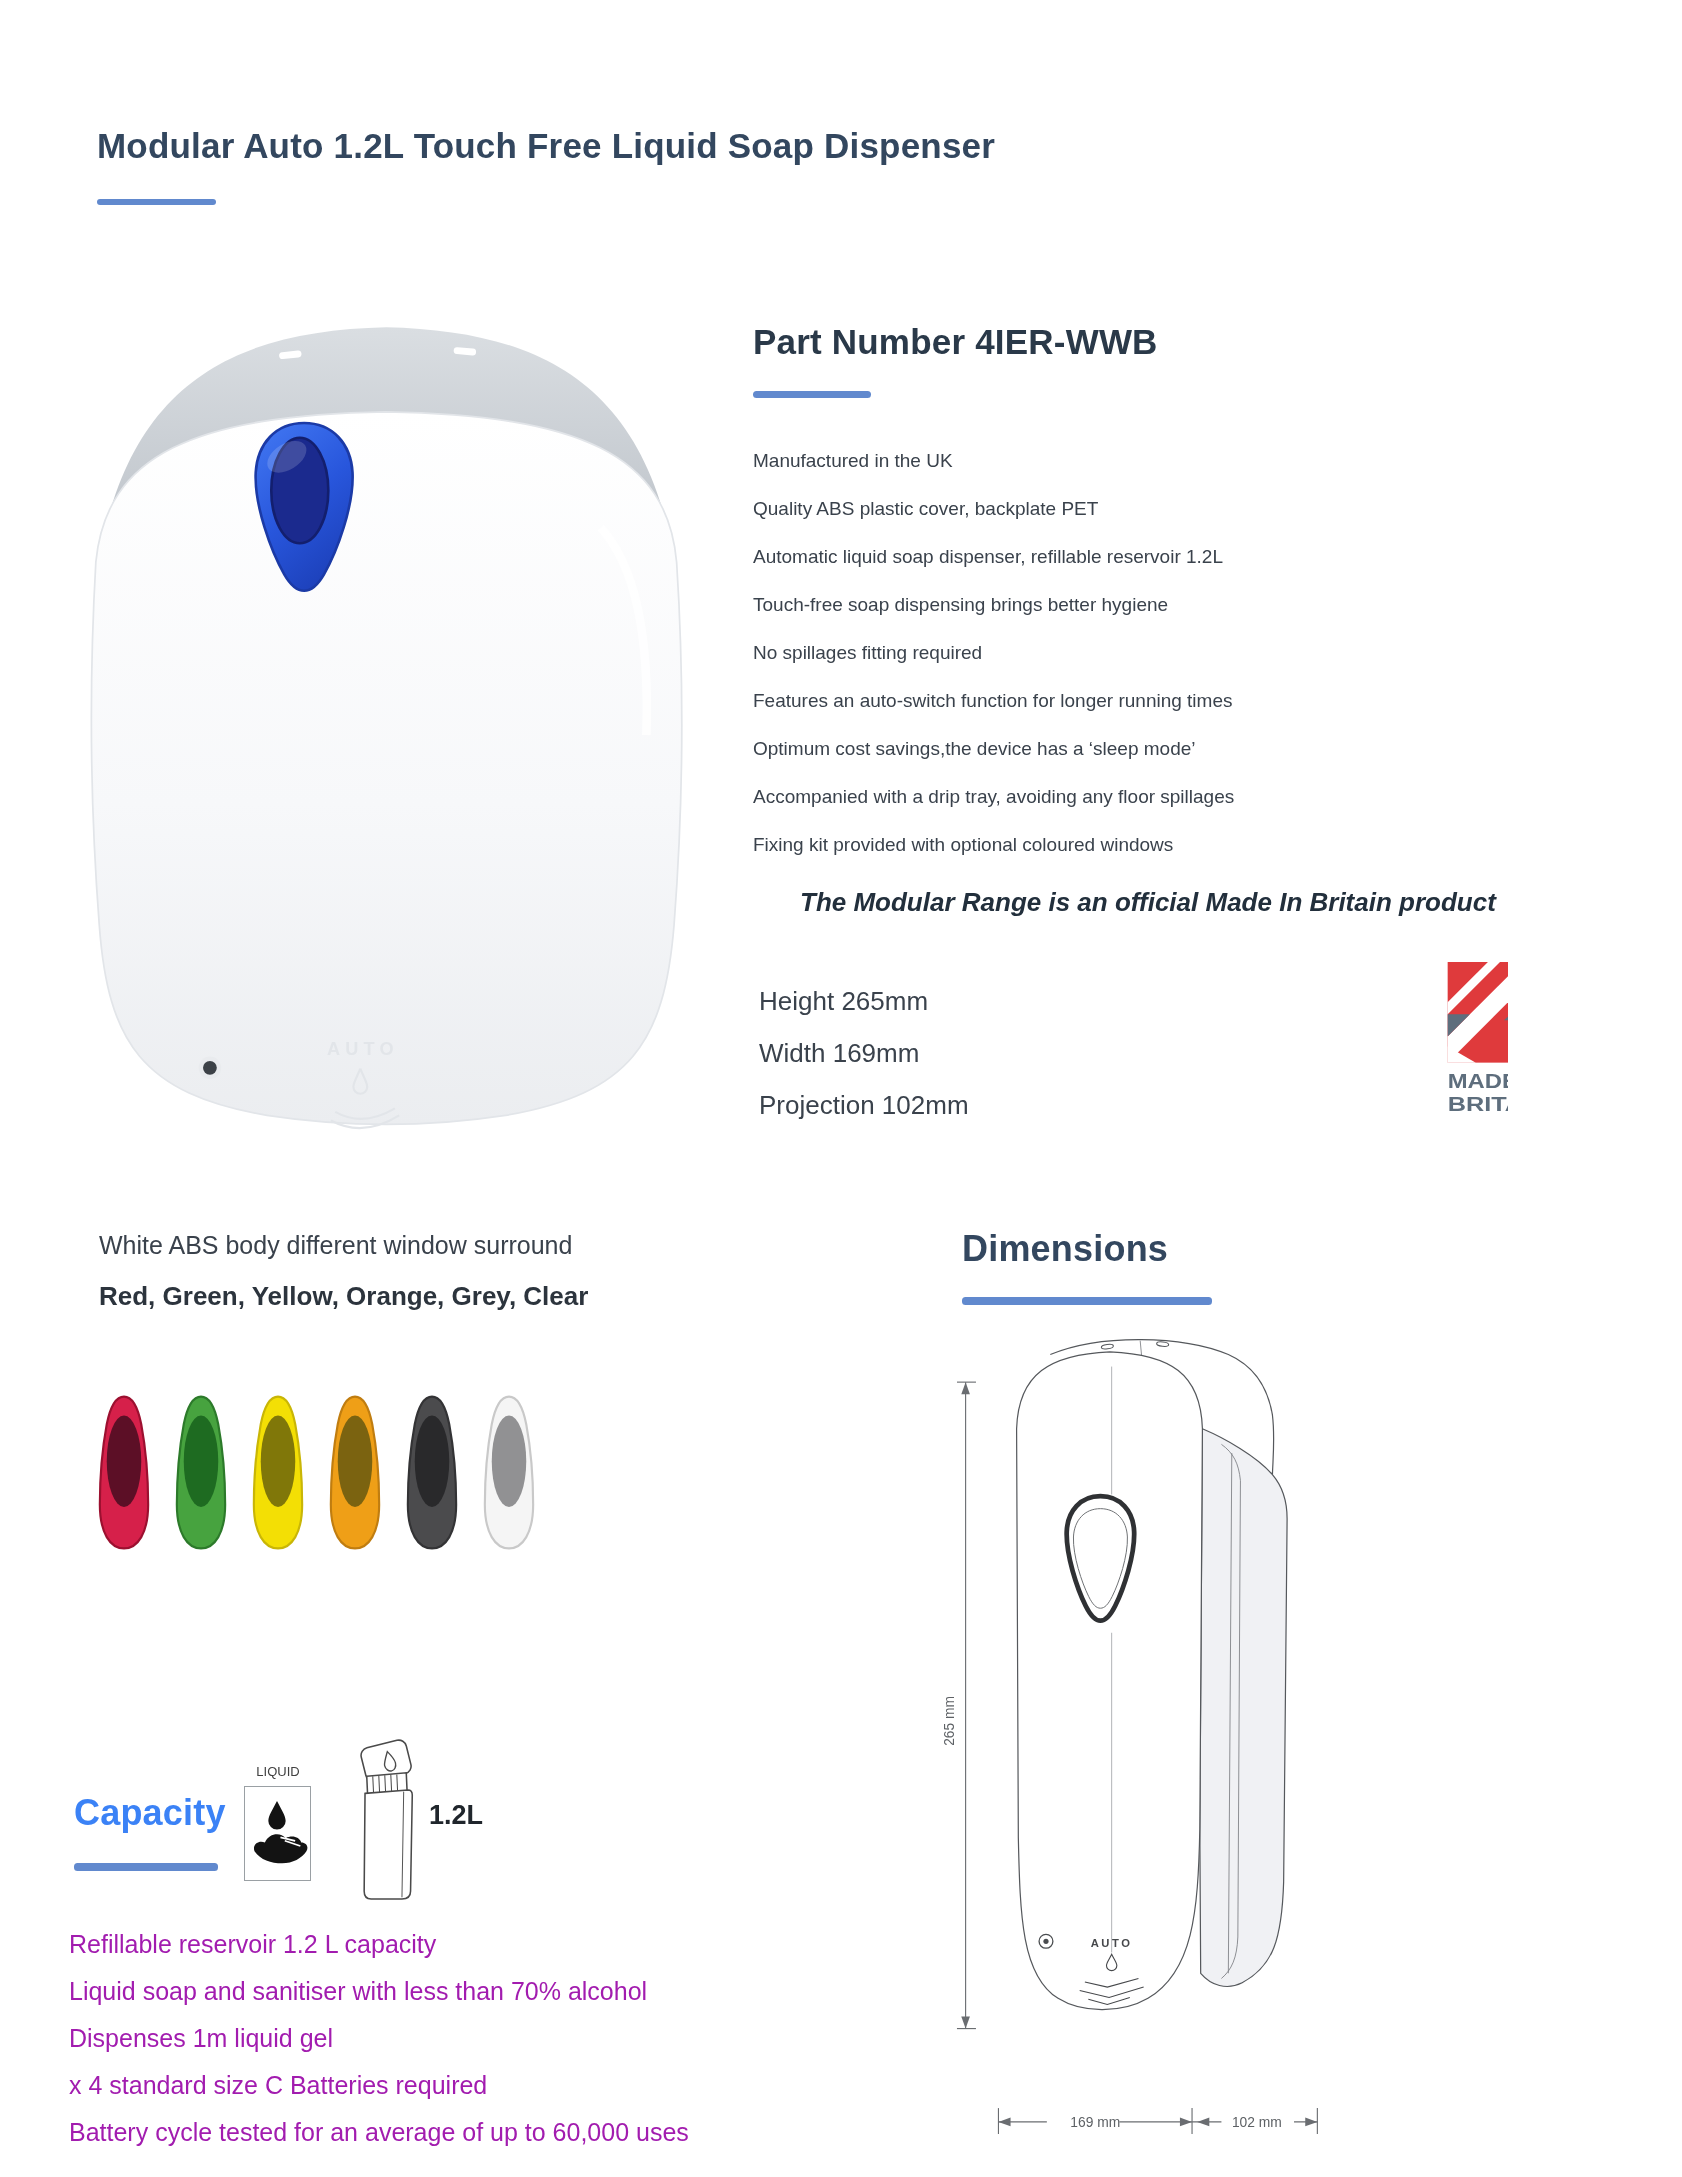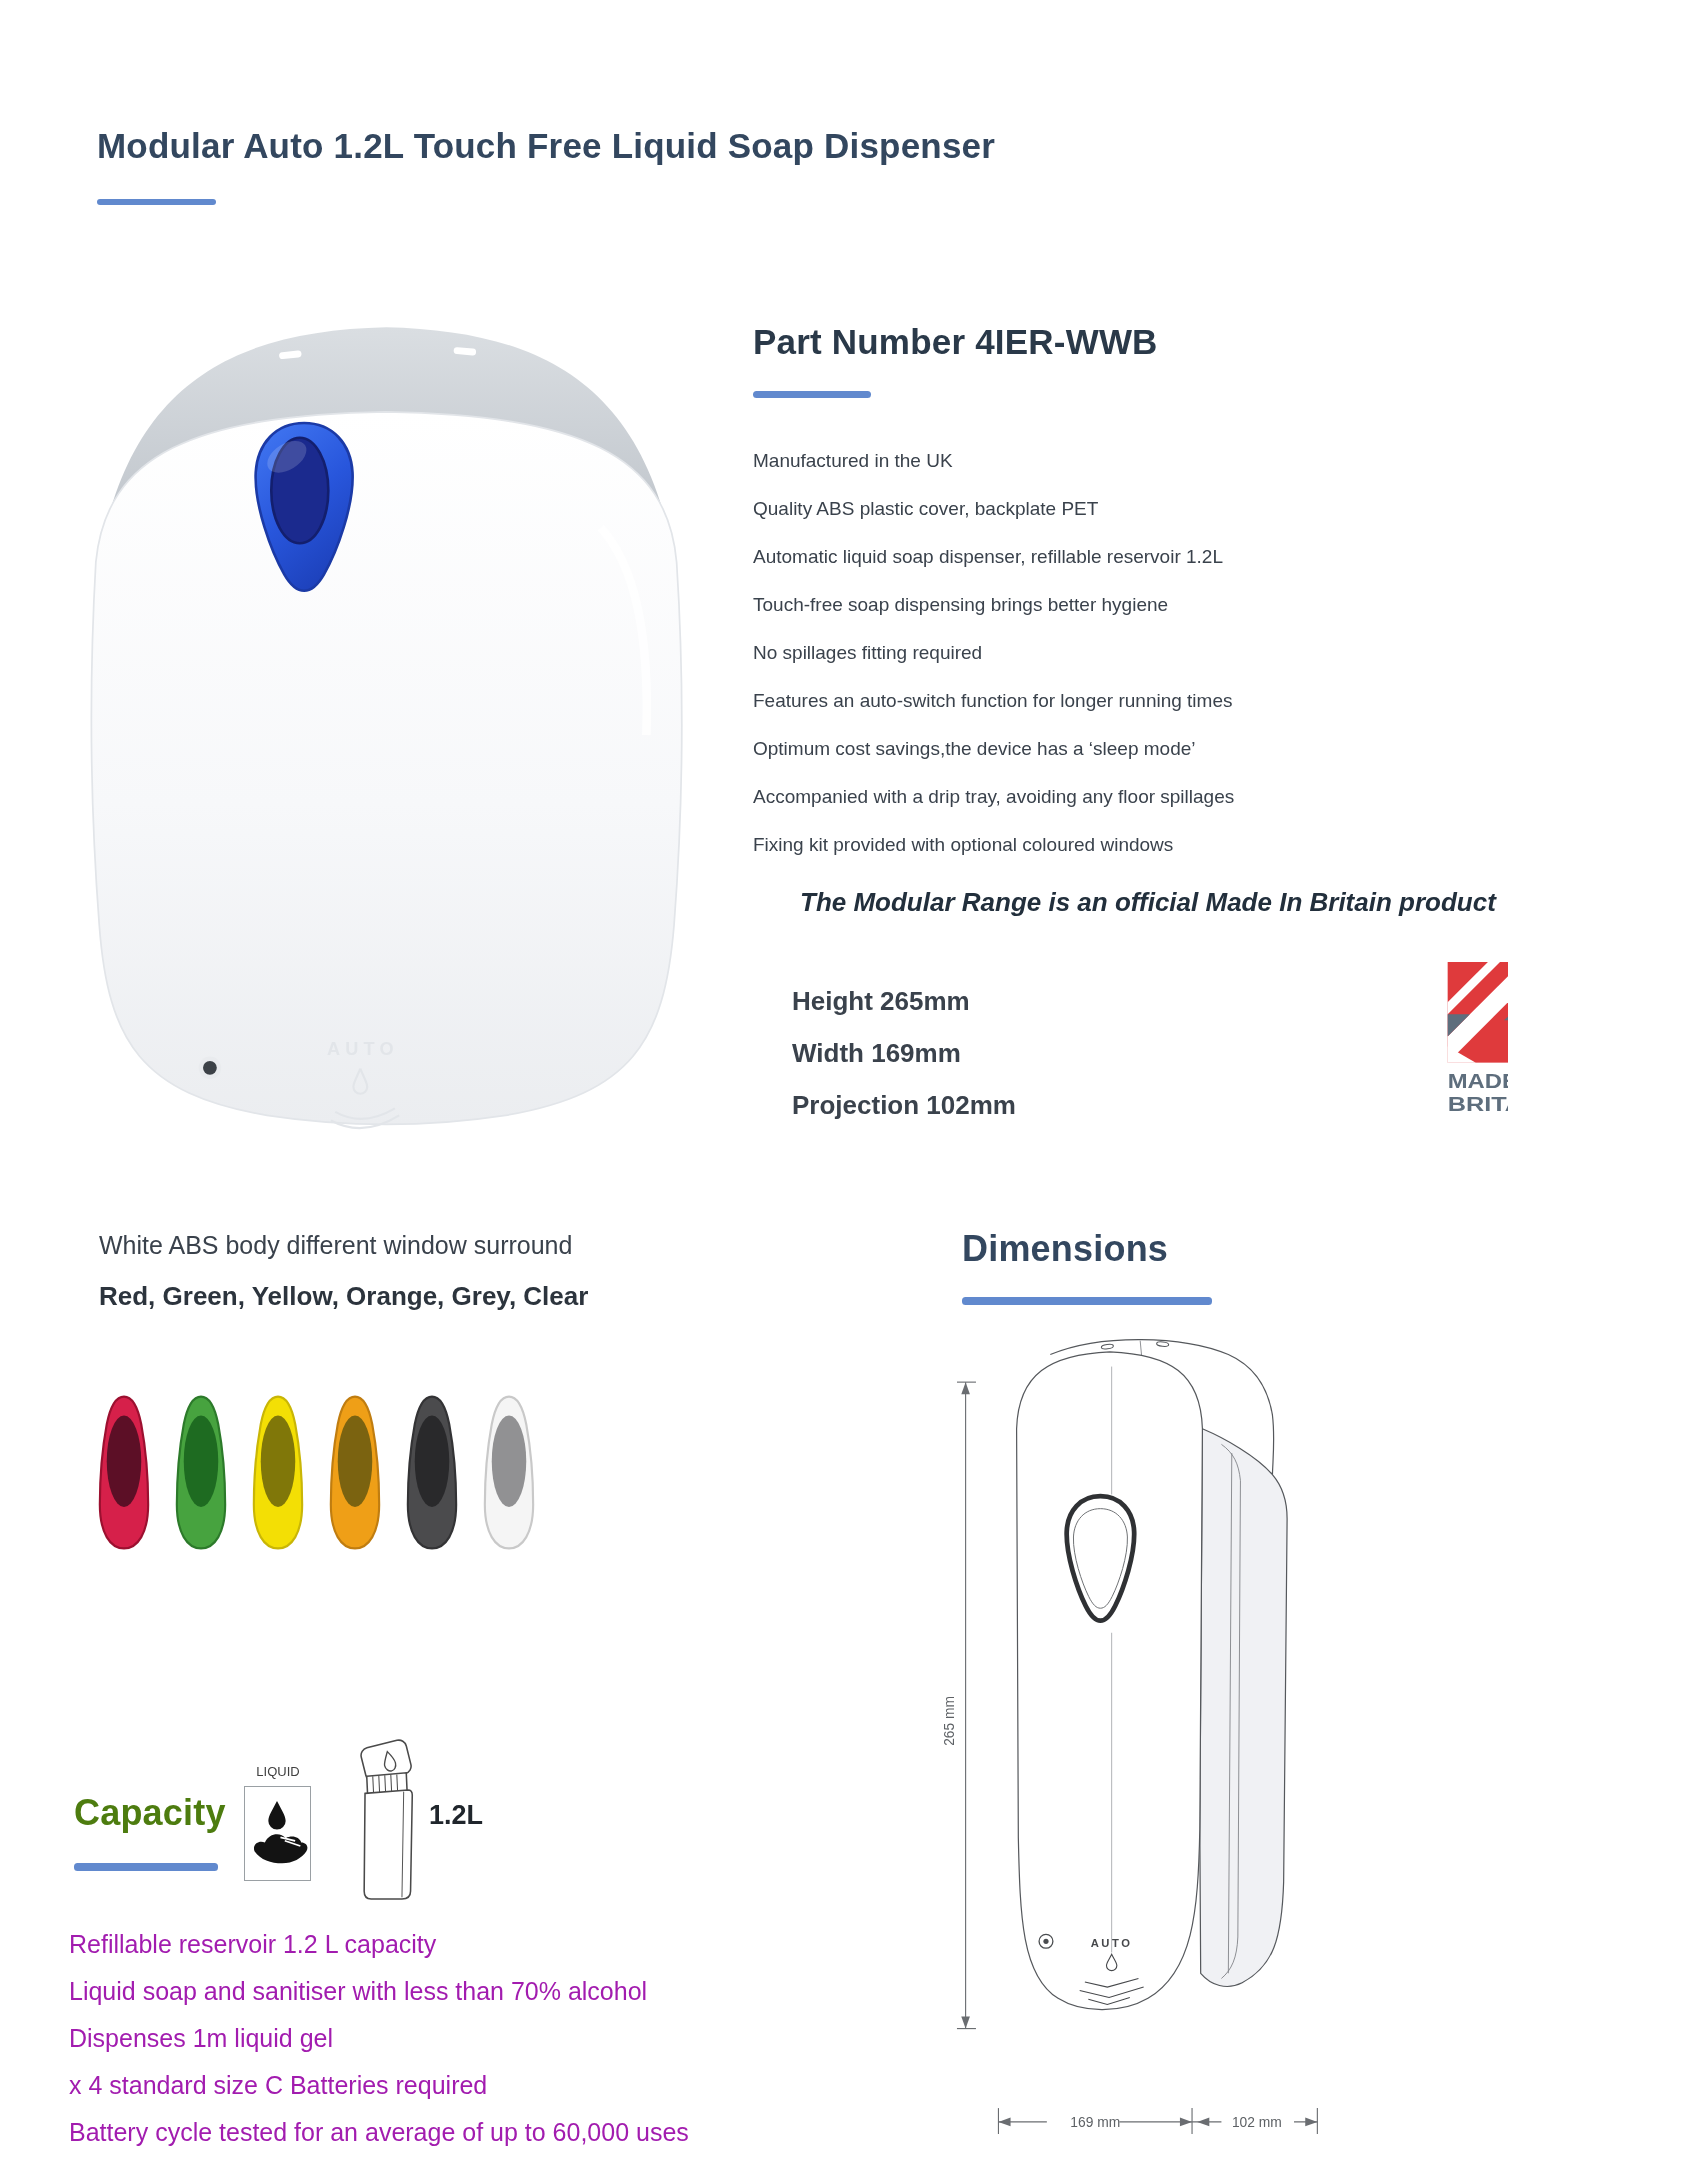--- a/index.html
+++ b/index.html
@@ -80,21 +80,21 @@
     <div class="body-line">Touch-free soap dispensing brings better hygiene</div>
     <div class="body-line">No spillages fitting required</div>
     <div class="body-line">Features an auto-switch function for longer running times</div>
     <div class="body-line">Optimum cost savings,the device has a ‘sleep mode’</div>
     <div class="body-line">Accompanied with a drip tray, avoiding any floor spillages</div>
     <div class="body-line">Fixing kit provided with optional coloured windows</div>
   </div>
 
   <div class="abs note-italic" style="left:800px;top:887px;">The Modular Range is an official Made In Britain product</div>
 
-  <div class="abs" style="left:792px;top:975px;font-weight:bold;">
+  <div class="abs" style="left:759px;top:975px;">
     <div class="spec-line">Height 265mm</div>
     <div class="spec-line">Width 169mm</div>
     <div class="spec-line">Projection 102mm</div>
   </div>
 
   <div class="abs" style="left:1446px;top:962px;">
     <svg width="112" height="159" viewBox="0 0 108 158">
       <g fill="#DF3A3C">
         <rect x="0" y="0" width="100" height="100"></rect>
       </g>
@@ -153,21 +153,21 @@
     </svg>
     <svg width="54" height="157" viewBox="0 0 62 182">
       <g stroke-width="2.5" stroke="#C9C9C9">
         <path d="M31,3 C41,3 47,15 51,35 C56,62 59,100 59,128 C59,161 47,179 31,179 C15,179 3,161 3,128 C3,100 6,62 11,35 C15,15 21,3 31,3 Z" fill="#F5F5F5"></path>
       </g>
       <ellipse cx="31" cy="78" rx="20" ry="53" fill="#919193"></ellipse>
     </svg>
   </div>
 
 
-  <div class="abs h2" style="left:74px;top:1792px;font-size:36px;color:#4d7c0f;">Capacity</div>
+  <div class="abs h2" style="left:74px;top:1792px;font-size:36px;color:#3b82f6;">Capacity</div>
   <div class="abs rule" style="left:74px;top:1863px;width:144px;height:7.8px;"></div>
 
   <div class="abs pump-label" style="left:232px;top:1723px;width:92px;">
     <div>LIQUID</div>
     <div>PUMP</div>
   </div>
   <div class="abs pump-box" style="left:244px;top:1786px;width:67px;height:95px;">
     <svg width="64" height="92" viewBox="0 0 74 106">
       <path d="M37,16 C32,26 27,33 27,39 A10,10 0 0 0 47,39 C47,33 42,26 37,16 Z" fill="#131313"></path>
       <path d="M11,74 C8,66 16,61 23,64 C28,53 41,52 47,59 C55,55 63,58 65,64 C71,64 74,69 71,74 C66,82 55,88 43,88 C30,88 18,84 11,74 Z" fill="#131313"></path>

